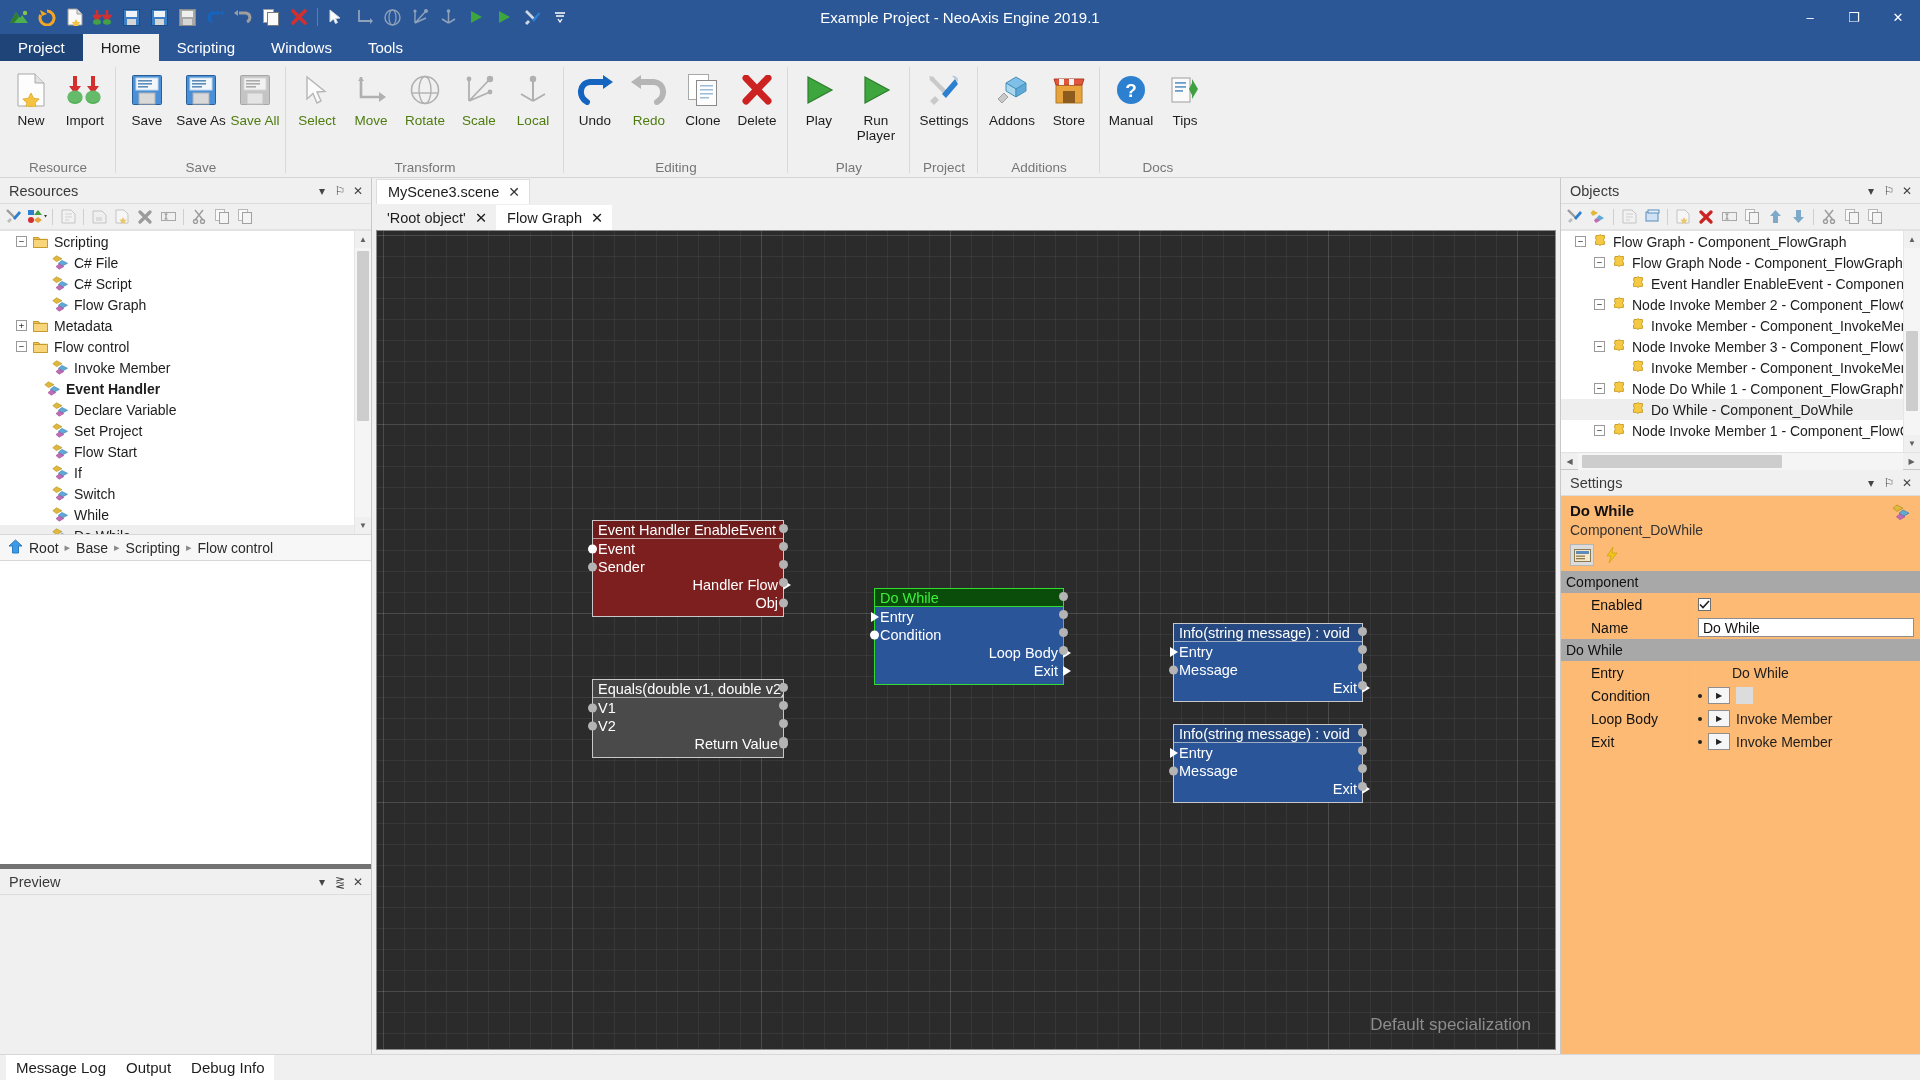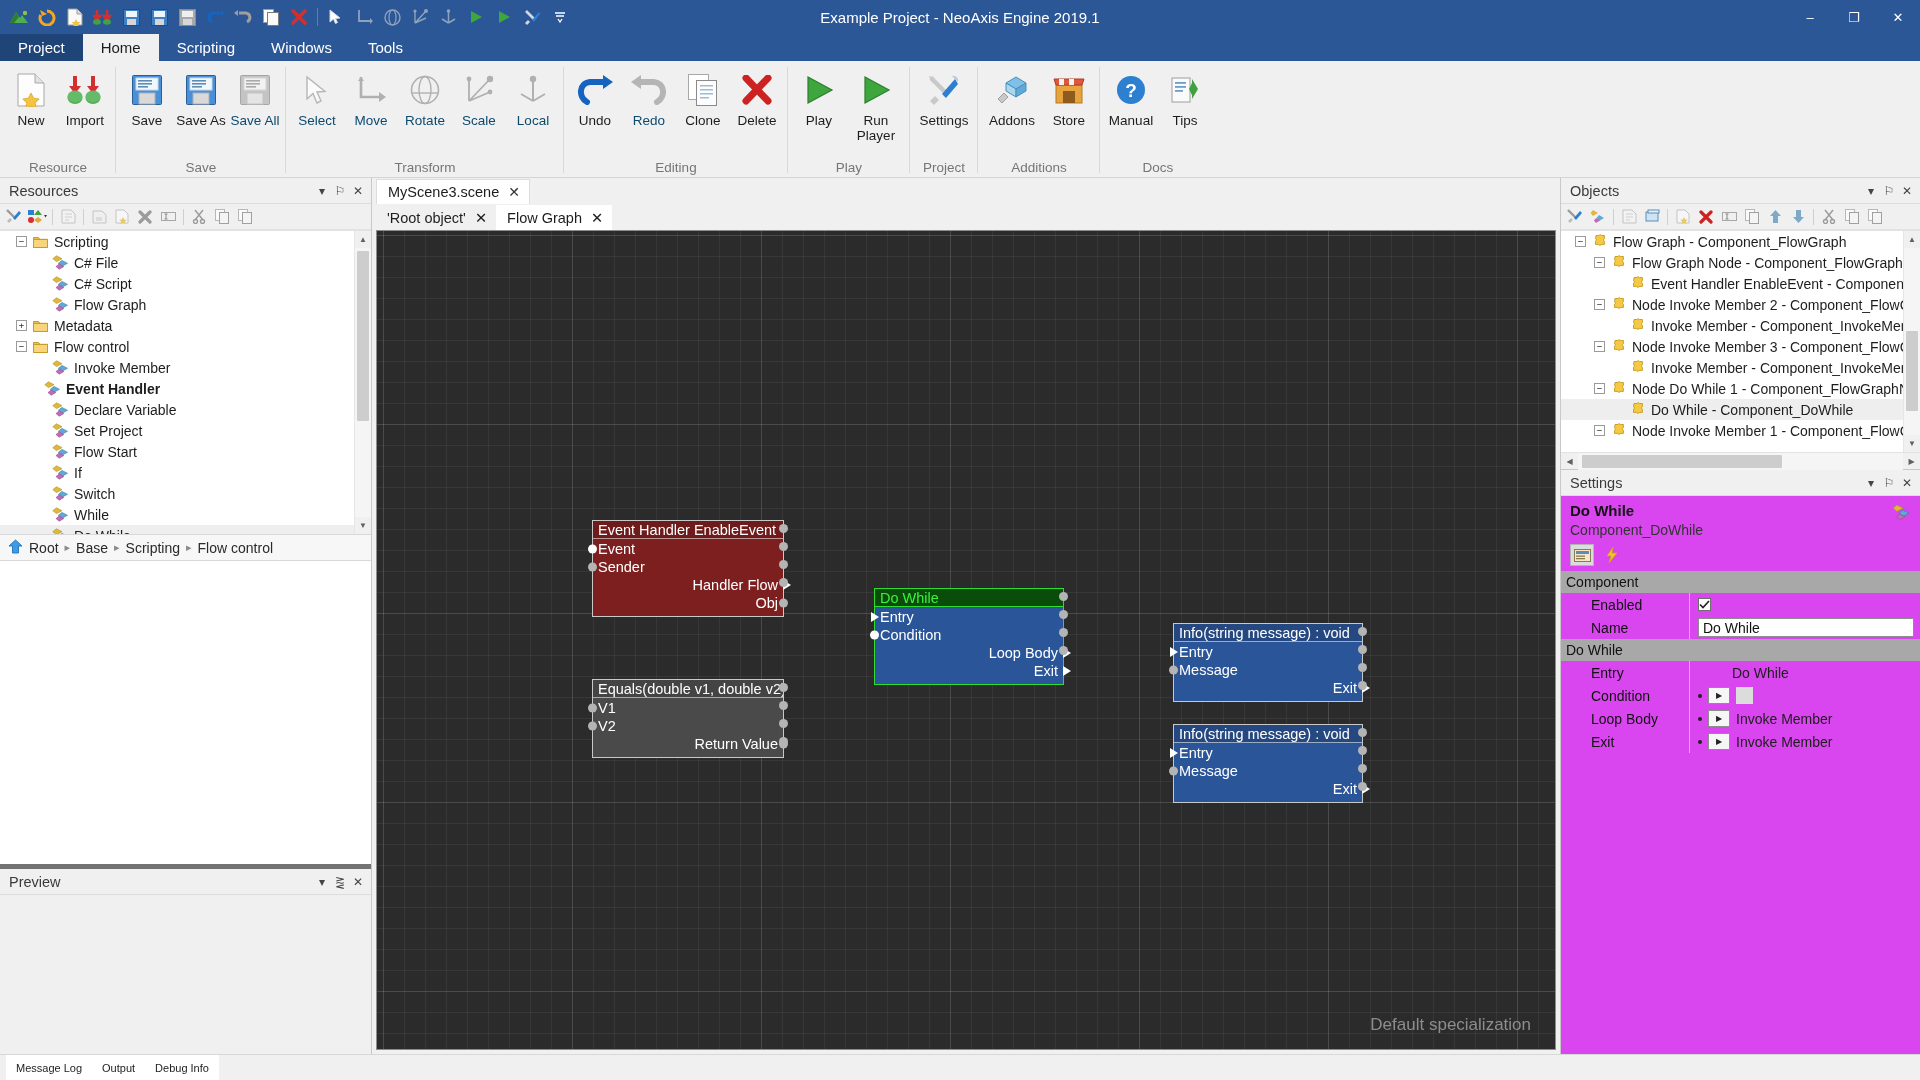--- a/index.html
+++ b/index.html
@@ -53,28 +53,28 @@
   }
   .rgroup::after {
     content: ""; position: absolute; right: 0; top: 6px; bottom: 4px; width: 1px; background: #d9d9d9;
   }
   .rgroup:last-child::after { display: none; }
   .rbtn {
     width: 54px; min-height: 72px; display: flex; flex-direction: column; align-items: center;
     padding-top: 4px; color: #1d1d1d; font-size: 13.5px; text-align: center; line-height: 1.12;
   }
   .rbtn.wide { width: 60px; }
-  .rbtn.disabled { color: #0c4a6e; }
+  .rbtn.disabled { color: #4d7c0f; }
   .rbtn .glyph { height: 40px; display: flex; align-items: center; justify-content: center; margin-bottom: 3px; }
 
   
   .main { flex: 1; display: flex; min-height: 0; }
 
   
-  .panel { display: flex; flex-direction: column; background: #d946ef; }
+  .panel { display: flex; flex-direction: column; background: #fdba74; }
   .panel-header {
     height: 26px; display: flex; align-items: center; padding: 0 4px 0 9px;
     background: #f0f0f0; border-bottom: 1px solid #dcdcdc; flex: 0 0 26px;
   }
   .panel-title { font-size: 14.5px; color: #3a3a3a; flex: 1; }
   .ph-btn { width: 18px; height: 20px; display: flex; align-items: center; justify-content: center; color: #444; font-size: 12px; }
   .panel-toolbar {
     height: 26px; display: flex; align-items: center; gap: 1px; padding: 0 3px;
     background: #f0f0f0; border-bottom: 1px solid #e2e2e2; flex: 0 0 26px;
   }
@@ -201,21 +201,21 @@
   .prow2 .divider { width: 1px; align-self: stretch; background: #c4c4c4; margin: 0 0 0 0; }
   .prow2 .val { flex: 1; display: flex; align-items: center; padding-left: 8px; gap: 6px; }
   .chk { width: 13px; height: 13px; border: 1px solid #707070; background: #fff; display: flex; align-items: center; justify-content: center; }
   .txtin { flex: 1; height: 19px; border: 1px solid #8e8e8e; background: #fff; font-size: 14px; padding: 0 4px; display: flex; align-items: center; color: #111; margin-right: 6px; }
   .dot { width: 4px; height: 4px; border-radius: 50%; background: #222; flex: 0 0 4px; }
   .arrbtn { width: 22px; height: 17px; border: 1px solid #8e8e8e; background: #f6f6f6; display: flex; align-items: center; justify-content: center; font-size: 8px; color: #222; }
   .greybox { width: 17px; height: 17px; background: #dcdcdc; }
 
   
   .statusbar { height: 26px; flex: 0 0 26px; background: #f0f0f0; display: flex; align-items: center; gap: 0; padding-left: 6px; border-top: 1px solid #d8d8d8; }
-  .sb-item { padding: 0 10px; font-size: 11px; color: #1d1d1d; background: #fff; height: 26px; display: flex; align-items: center; }
+  .sb-item { padding: 0 10px; font-size: 15px; color: #1d1d1d; background: #fff; height: 26px; display: flex; align-items: center; }
 </style>
 </head>
 <body>
 
 <div class="app">
 
   <div class="titlebar">
     <div class="qat">
       <div class="qat-btn">
         <svg width="20" height="16" viewBox="0 0 20 16">

